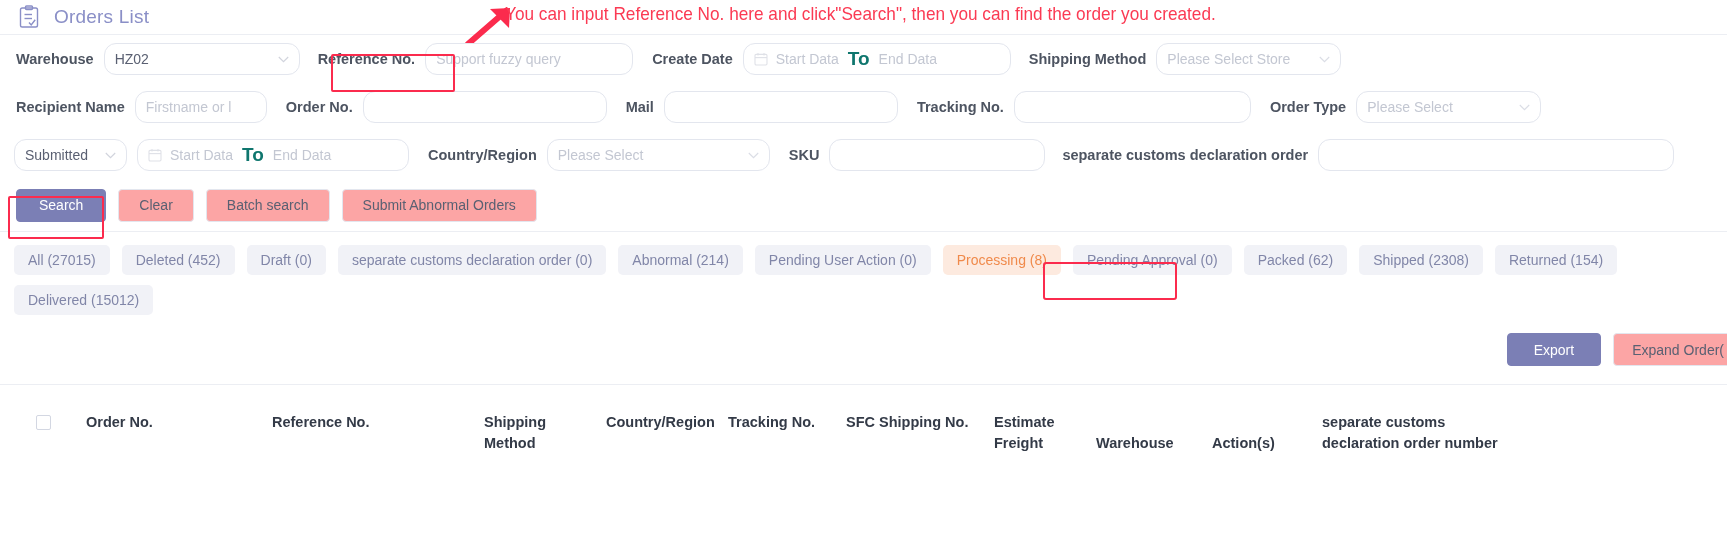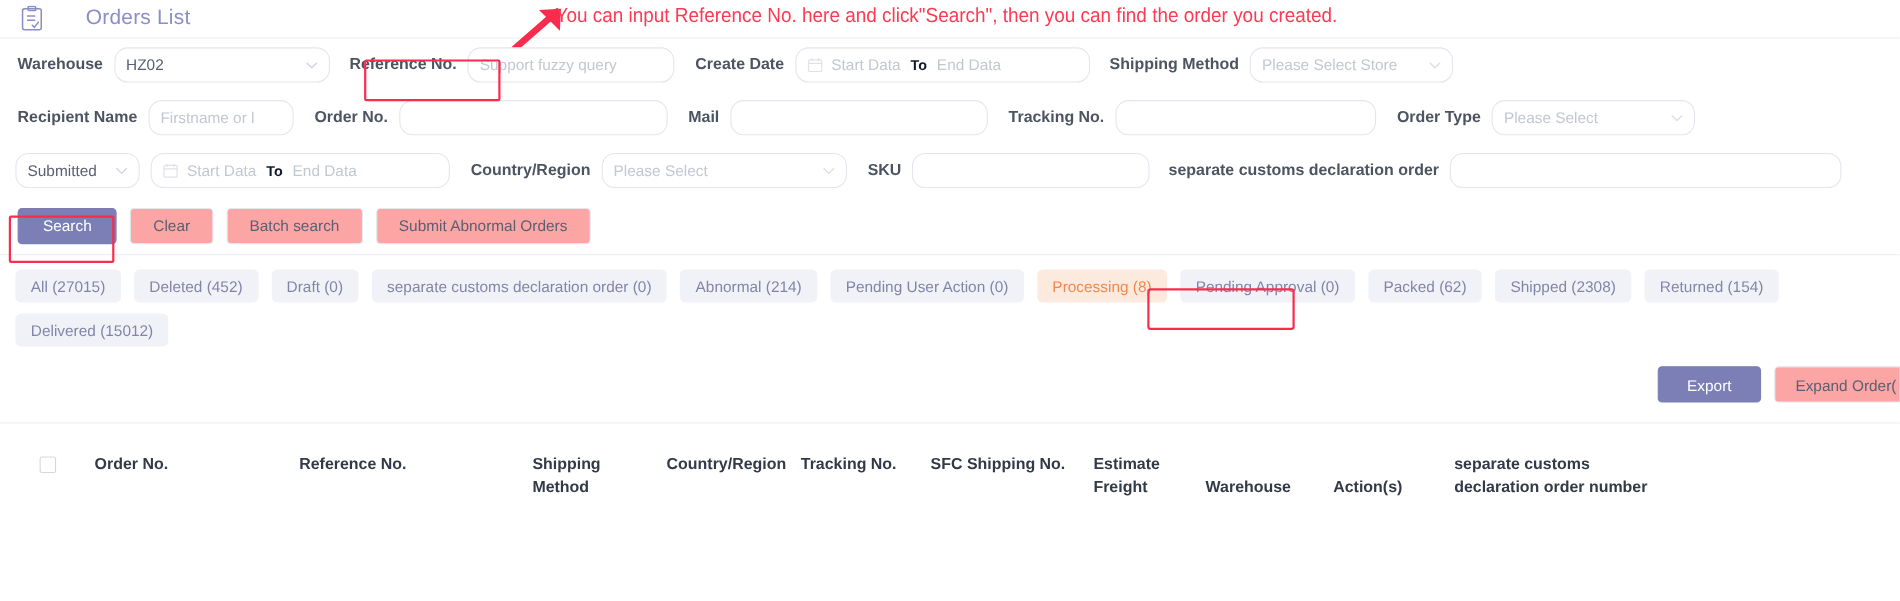--- a/index.html
+++ b/index.html
@@ -17,21 +17,20 @@
     height: 34px;
     display: flex; align-items: center;
     padding-left: 18px;
     gap: 14px;
   }
   .title-icon { width: 22px; height: 24px; display:block; }
   .title-text {
     font-size: 19px;
     color: #8a8fc7;
     letter-spacing: .2px;
-    margin-left: 24px;
   }
 
   
   .annotation {
     position: absolute;
     left: 505px; top: 3px;
     font-size: 18.5px;
     color: #fb3a53;
     white-space: nowrap;
     font-family: "Liberation Sans Narrow", "Liberation Sans", sans-serif;
@@ -69,21 +68,21 @@
   }
   .fctl .ph { color: #c3c7d2; font-size: 14px; }
   .fctl .val { color: #5a6072; font-size: 14px; }
   .caret {
     margin-left: auto;
     width: 11px; height: 7px;
     flex: 0 0 auto;
     opacity: .65;
   }
   .cal-icon { width: 14px; height: 14px; margin-right: 8px; flex:0 0 auto; opacity:.45; }
-  .to-sep { font-size: 13px; font-weight:bold; color:#0f172a; margin: 0 9px; }
+  .to-sep { font-size: 19px; font-weight:bold; color:#0f766e; margin: 0 9px; }
 
   
   .hl-box {
     position: absolute;
     border: 2.5px solid #fb2b4d;
     border-radius: 2px;
     pointer-events: none;
   }
   .hl-orange {
     position:absolute;
@@ -197,21 +196,21 @@
     <div class="frow">
       <span class="flabel">Warehouse</span>
       <div class="fctl" style="width:196px">
         <span class="val">HZ02</span>
         <svg class="caret" viewBox="0 0 11 7">
             <path d="M.8 1 L5.5 5.6 L10.2 1" fill="none" stroke="#b9bdcb" stroke-width="1.2"></path>
           </svg>
       </div>
 
       <span class="flabel" style="padding-left:18px">Reference No.</span>
-      <div class="fctl" style="width:188px">
+      <div class="fctl" style="width:208px">
         <span class="ph">Support fuzzy query</span>
       </div>
 
       <span class="flabel" style="padding-left:19px">Create Date</span>
       <div class="fctl" style="width:268px">
         <svg class="cal-icon" viewBox="0 0 14 14" fill="none" stroke="#b9bdcb" stroke-width="1.1">
           <rect x="1" y="2.4" width="12" height="10.6" rx="1.2"></rect>
           <line x1="1" y1="5.6" x2="13" y2="5.6"></line>
           <line x1="4" y1="1" x2="4" y2="3.6"></line>
             <line x1="10" y1="1" x2="10" y2="3.6"></line>

